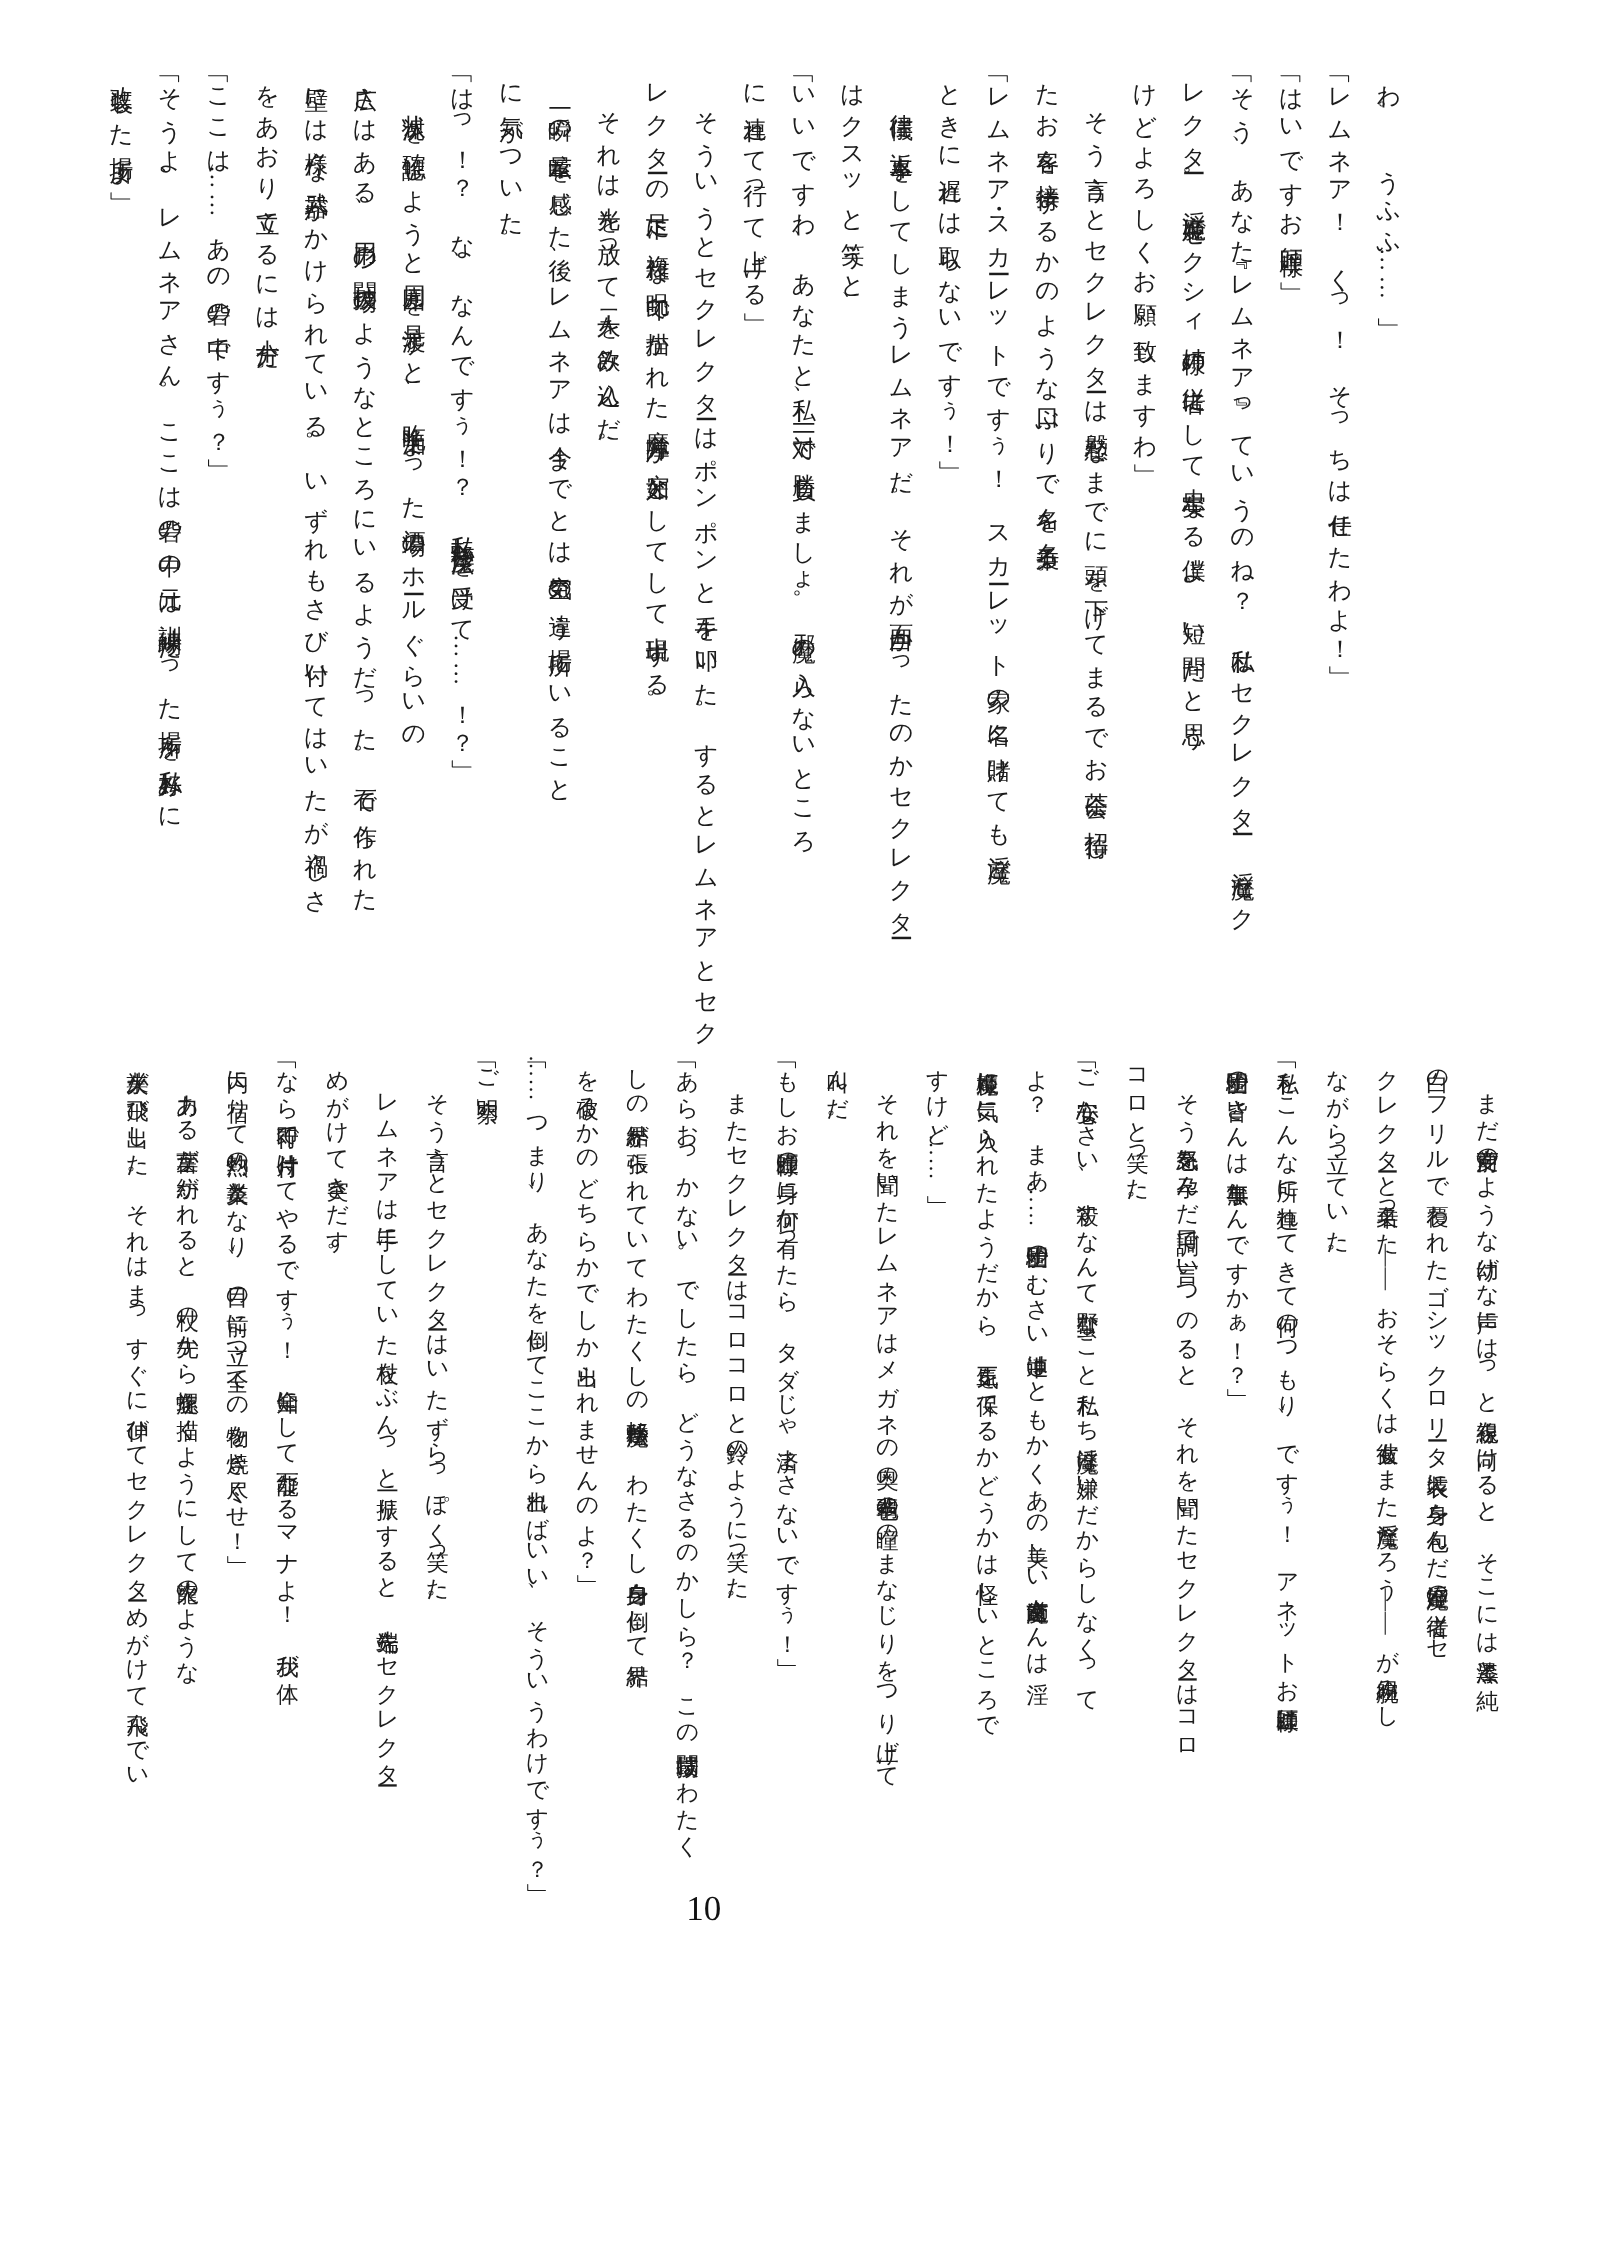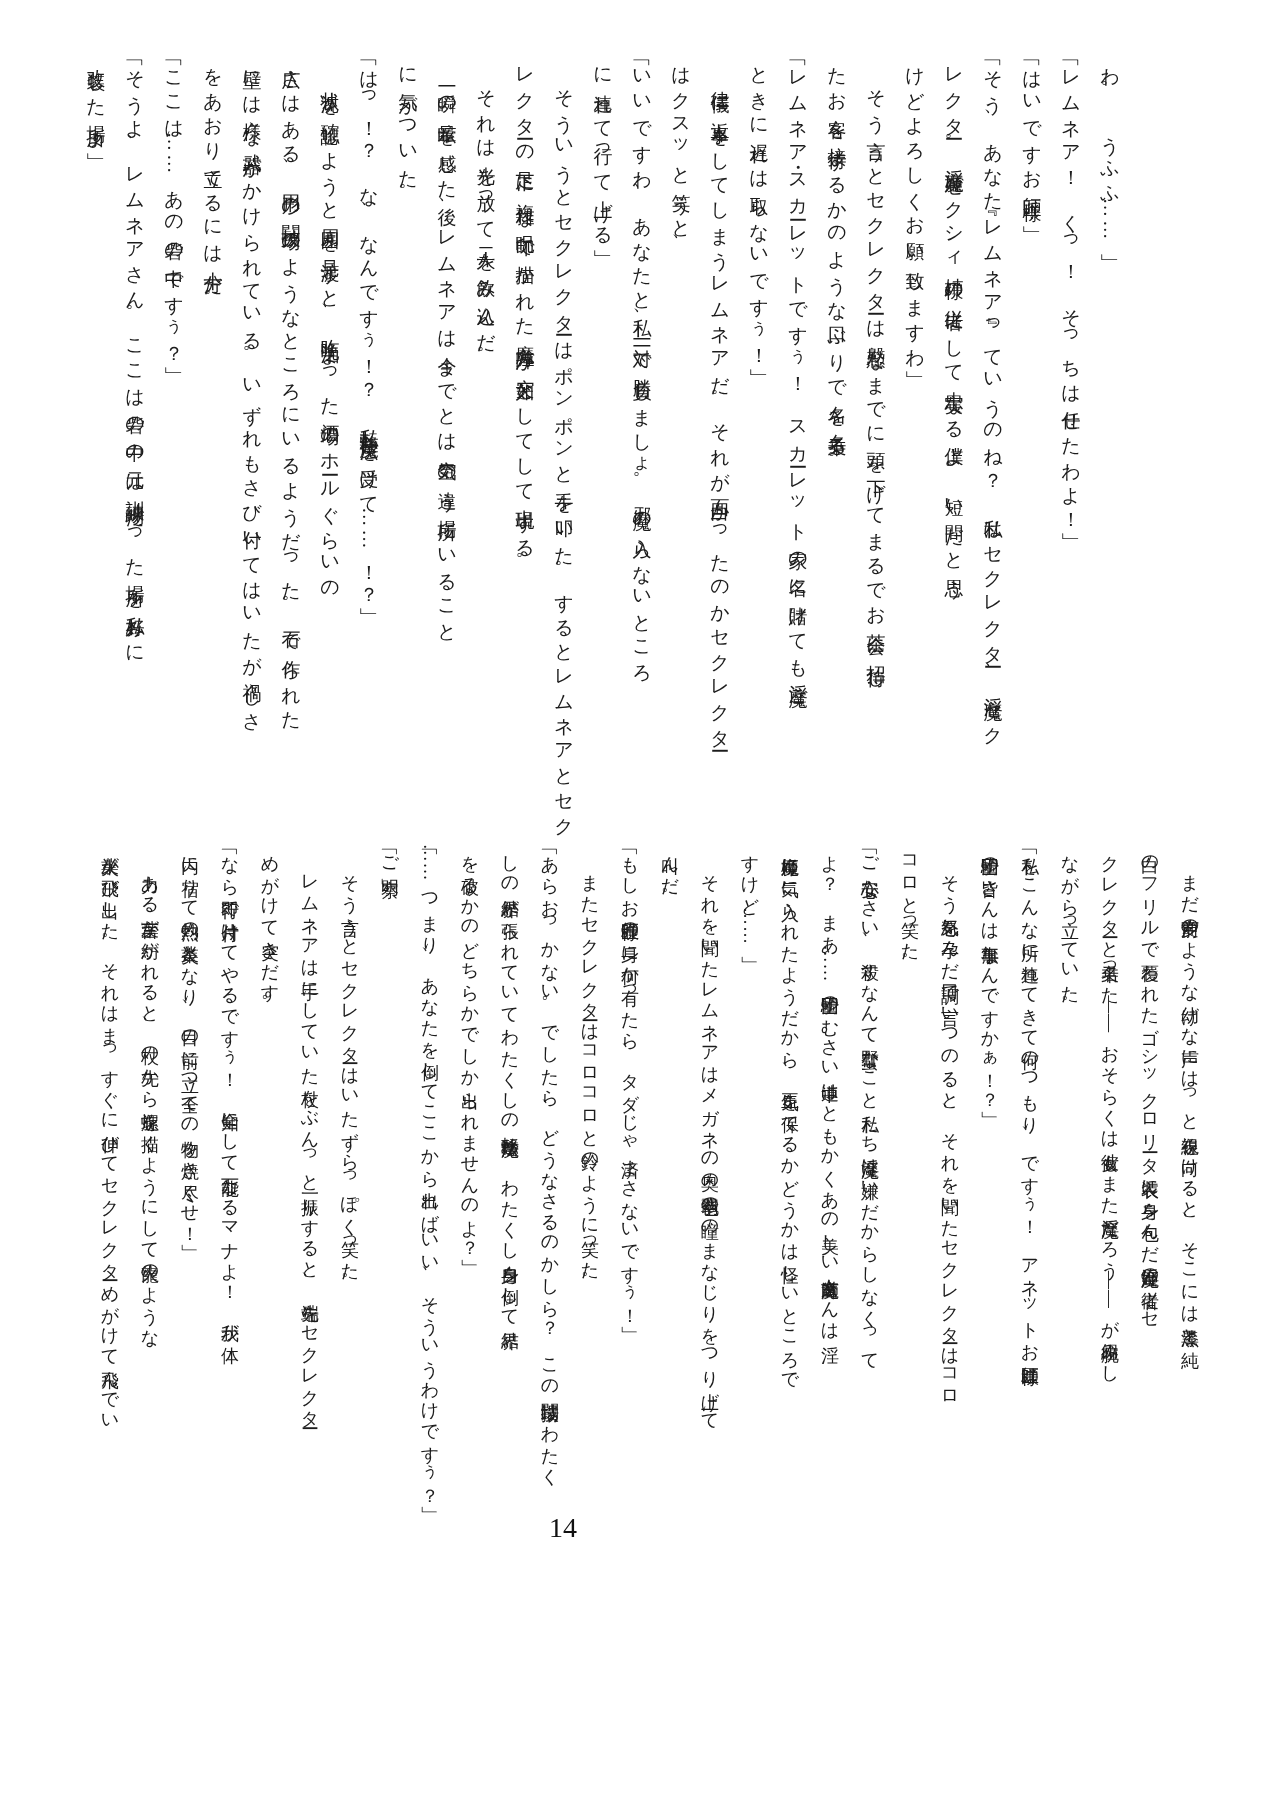--- a/index.html
+++ b/index.html
@@ -99,14 +99,14 @@
       <div class="vcol">「……つまり、あなたを倒してここから出ればいい、そういうわけですぅ？」</div>
       <div class="vcol">「ご明察」</div>
       <div class="vcol">　そう言うとセクレクターはいたずらっぽく笑った。</div>
       <div class="vcol">　レムネアは手にしていた杖をぶんっと一振りすると、先端をセクレクター</div>
       <div class="vcol">めがけて突きだす。</div>
       <div class="vcol">「なら即行で片付けてやるですぅ！　全知にして万能なるマナよ！　我が体</div>
       <div class="vcol">内に宿りて灼熱の業炎となり、目の前に立つ全ての物を焼き尽くせ！」</div>
       <div class="vcol">　力ある言葉が紡がれると、杖の先から螺旋を描くようにして火龍のような</div>
       <div class="vcol">業火が飛び出した。それはまっすぐに伸びてセクレクターめがけて飛んでい</div>
     </div>
-  <div class="page-number">14</div>
+  <div class="page-number">10</div>
 </div>
 
 </body></html>

